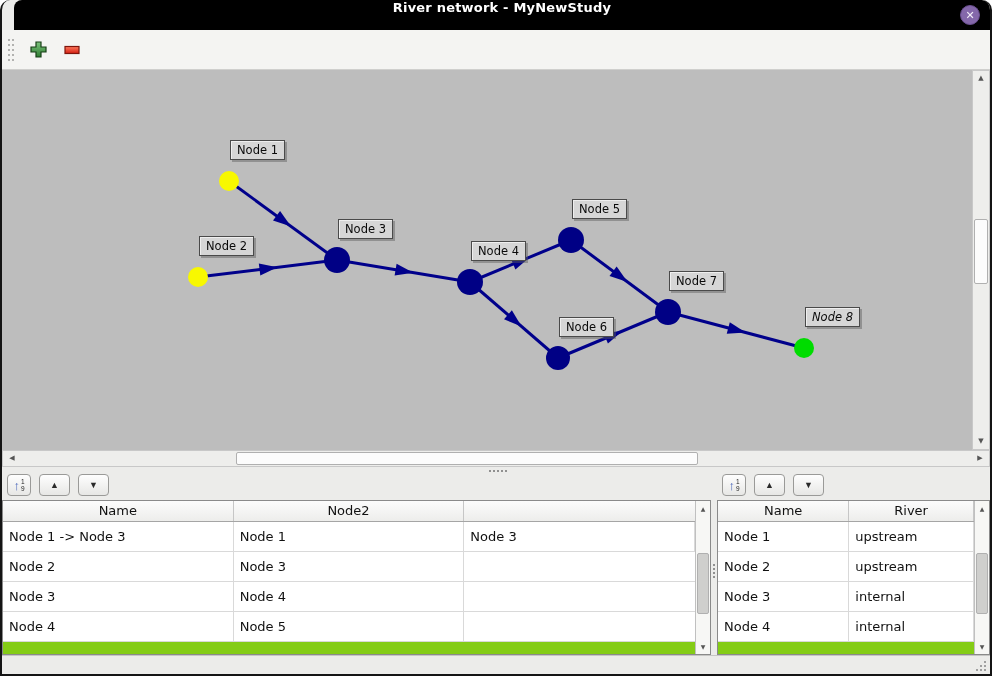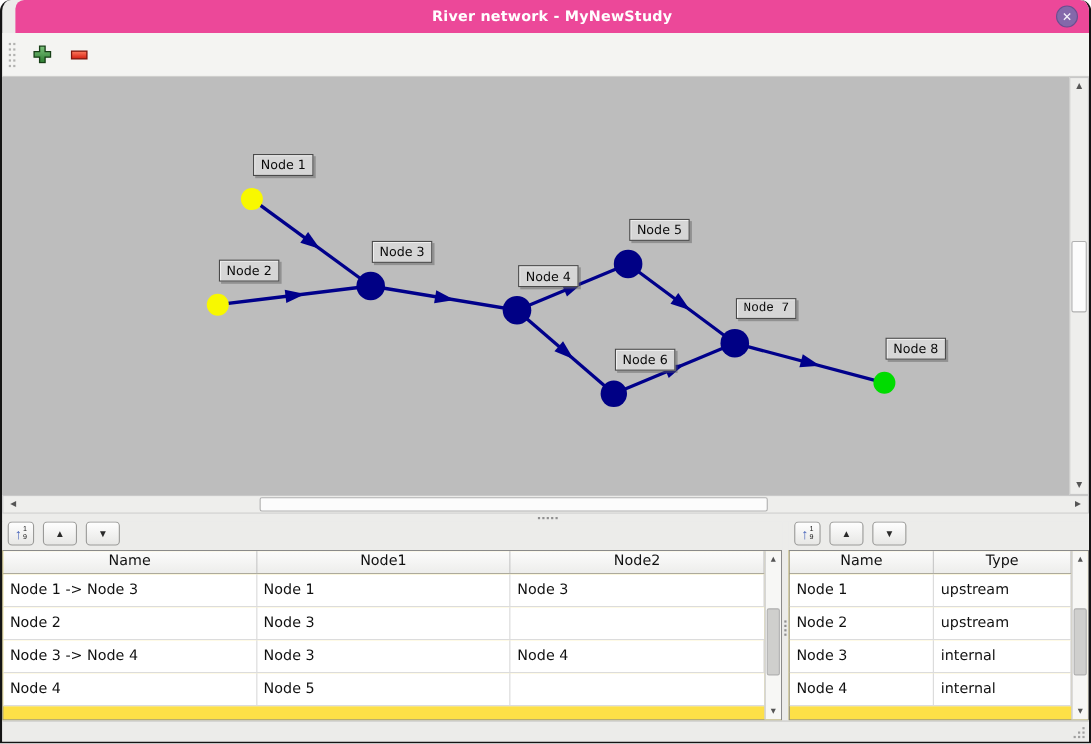--- a/index.html
+++ b/index.html
@@ -3,22 +3,22 @@
 <meta charset="utf-8">
 <style>
   * { margin:0; padding:0; box-sizing:border-box; }
   body { font-family:"DejaVu Sans", sans-serif; background:#fff; width:992px; height:676px; }
 
   .window { width:992px; height:676px; border-left:2px solid #141414; border-right:2px solid #141414;
             border-bottom:2px solid #141414; border-radius:10px 10px 0 0; overflow:hidden; background:#ececea;
             display:flex; flex-direction:column; }
 
   
-  .titlebar { height:30px; background:#ec4899; border-radius:8px 8px 0 0; position:relative;
-              display:flex; align-items:center; justify-content:center; flex:0 0 30px;margin-left:12px; }
+  .titlebar { height:30px; background:#000000; border-radius:8px 8px 0 0; position:relative;
+              display:flex; align-items:flex-start; justify-content:center; flex:0 0 30px;margin-left:12px; }
   .titlebar .title { color:#ffffff; font-size:13px; font-weight:bold; letter-spacing:0.2px; }
   .close-btn { position:absolute; right:10px; top:5px; width:20px; height:20px; border-radius:50%;
                background:#8468aa; border:1px solid #6a4f90; color:#f4f0fa; font-size:11px; font-weight:bold;
                display:flex; align-items:center; justify-content:center; cursor:pointer; }
 
   
   .toolbar { height:40px; flex:0 0 40px; background:#f4f4f2; border-bottom:1px solid #cfcfcd;
              display:flex; align-items:center; padding-left:6px; }
   .tb-handle { width:7px; height:26px; margin-right:10px; position:relative; cursor:grab; }
   .tb-handle::before { content:""; position:absolute; left:0; top:2px; width:2px; height:2px; background:#b2b2b0;
@@ -66,21 +66,21 @@
   .panel-btns { height:26px; display:flex; align-items:flex-start; padding-left:5px; gap:8px; }
   .btn { height:22px; background:linear-gradient(#fefefe,#e7e7e5); border:1px solid #9a9a98; border-radius:4px;
          display:flex; align-items:center; justify-content:center; cursor:pointer; }
   .btn-sort { width:24px; }
   .btn-move { width:31px; }
   .tri { font-size:9px; color:#2a2a2a; line-height:1; }
   .sort-arrow { color:#4a66bb; font-size:13px; font-weight:bold; line-height:1; }
   .sort-nums { font-size:6.5px; color:#222; line-height:1.1; margin-left:1px; display:inline-block; text-align:left; }
 
   
-  .tbl { height:155px; background:#fde047; border:1px solid #8a8a8a; position:relative; padding-right:15px; }
+  .tbl { height:155px; background:#84cc16; border:1px solid #8a8a8a; position:relative; padding-right:15px; }
   .tbl-head { display:grid; height:21px; background:linear-gradient(#fcfcfc,#ededeb); border-bottom:1px solid #a5a5a5; }
   .tbl-head .th { font-size:13px; color:#111; text-align:center; line-height:20px; border-right:1px solid #c6c6c6;
                   overflow:hidden; cursor:pointer; }
   .tbl-body .tr { display:grid; height:30px; border-bottom:1px solid #d9d9d9; background:#fff; cursor:pointer; }
   .tbl-body .td { font-size:13px; color:#111; line-height:29px; padding-left:6px; border-right:1px solid #d9d9d9;
                   overflow:hidden; white-space:nowrap; }
   .cols3 { grid-template-columns:1fr 1fr 1fr; }
   .cols2 { grid-template-columns:1fr 0.95fr; }
   .tscroll { position:absolute; right:0; top:0; bottom:0; width:15px; background:#f7f7f5; border-left:1px solid #c0c0c0; }
   .tscroll .sarrow { position:absolute; left:0; width:14px; height:13px; text-align:center; font-size:6px; color:#555;
@@ -161,22 +161,22 @@
           <circle cx="666" cy="242" r="13" fill="#000085"></circle>
           <circle cx="802" cy="278" r="10" fill="#00dc00"></circle>
         </svg>
       <div>
           <div class="node-label" style="left: 228px; top: 70px;">Node 1</div>
           <div class="node-label" style="left: 197px; top: 166px;">Node 2</div>
           <div class="node-label" style="left: 336px; top: 149px;">Node 3</div>
           <div class="node-label" style="left: 469px; top: 171px;">Node 4</div>
           <div class="node-label" style="left: 570px; top: 129px;">Node 5</div>
           <div class="node-label" style="left: 557px; top: 247px;">Node 6</div>
-          <div class="node-label" style="left: 667px; top: 201px; font-family: Liberation Mono, monospace;">Node 7</div>
-          <div class="node-label" style="left: 803px; top: 237px;">Node 8</div>
+          <div class="node-label" style="left: 667px; top: 201px;">Node 7</div>
+          <div class="node-label" style="left: 803px; top: 237px; font-style: italic;">Node 8</div>
         </div>
     </div>
     <div class="vscroll">
       <span class="sarrow up">▲</span>
       <span class="vthumb"></span>
       <span class="sarrow down">▼</span>
     </div>
   </div>
 
   <div class="hscroll-row">
@@ -200,35 +200,33 @@
         <button class="btn btn-move">
           <span class="tri">▲</span>
         </button>
         <button class="btn btn-move">
           <span class="tri">▼</span>
         </button>
       </div>
       <div class="tbl">
         <div class="tbl-head cols3">
             <div class="th">Name</div>
-            <div class="th">Node1</div>
             <div class="th">Node2</div>
           </div>
         <div class="tbl-body">
             <div class="tr cols3">
               <div class="td">Node 1 -&gt; Node 3</div>
               <div class="td">Node 1</div>
               <div class="td">Node 3</div>
             </div>
             <div class="tr cols3">
               <div class="td">Node 2</div>
               <div class="td">Node 3</div>
             </div>
             <div class="tr cols3">
-              <div class="td">Node 3 -&gt; Node 4</div>
               <div class="td">Node 3</div>
               <div class="td">Node 4</div>
             </div>
             <div class="tr cols3">
               <div class="td">Node 4</div>
               <div class="td">Node 5</div>
             </div>
           </div>
         <div class="tscroll">
           <span class="sarrow up">▲</span>
@@ -249,21 +247,21 @@
         <button class="btn btn-move">
           <span class="tri">▲</span>
         </button>
         <button class="btn btn-move">
           <span class="tri">▼</span>
         </button>
       </div>
       <div class="tbl">
         <div class="tbl-head cols2">
             <div class="th">Name</div>
-            <div class="th">Type</div>
+            <div class="th">River</div>
           </div>
         <div class="tbl-body">
             <div class="tr cols2">
               <div class="td">Node 1</div>
               <div class="td">upstream</div>
             </div>
             <div class="tr cols2">
               <div class="td">Node 2</div>
               <div class="td">upstream</div>
             </div>

